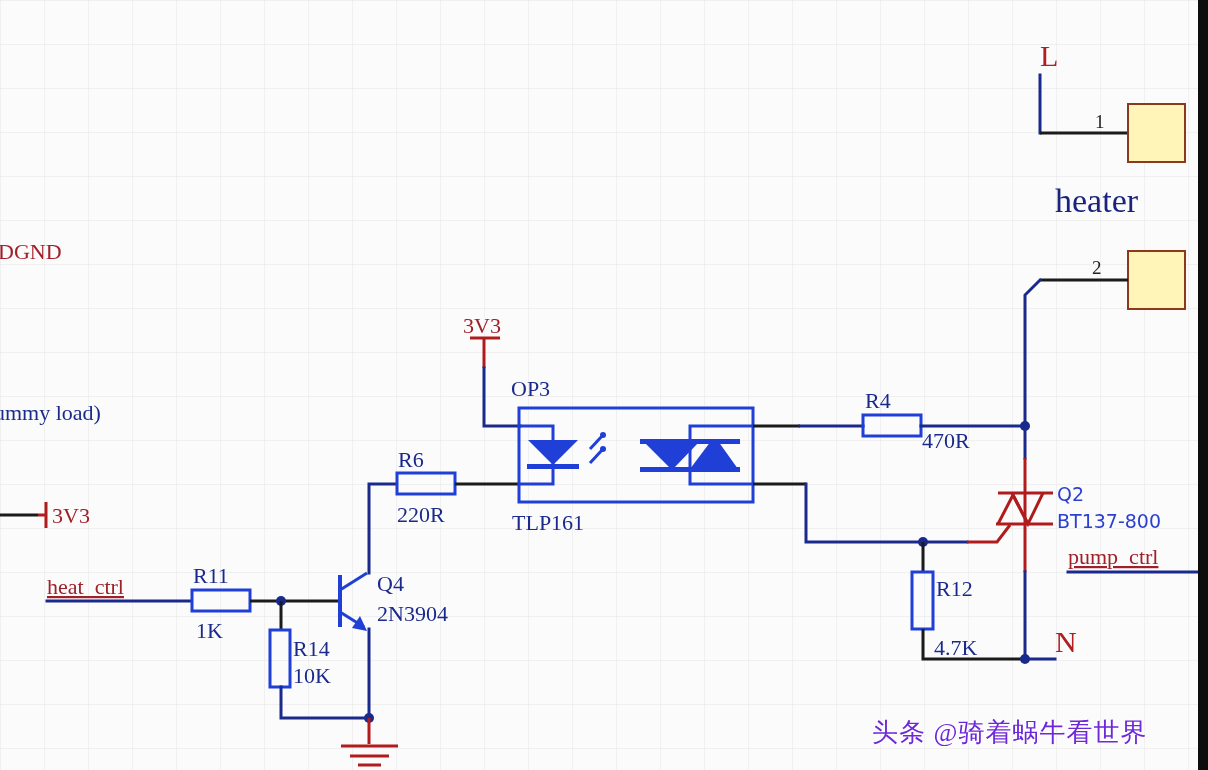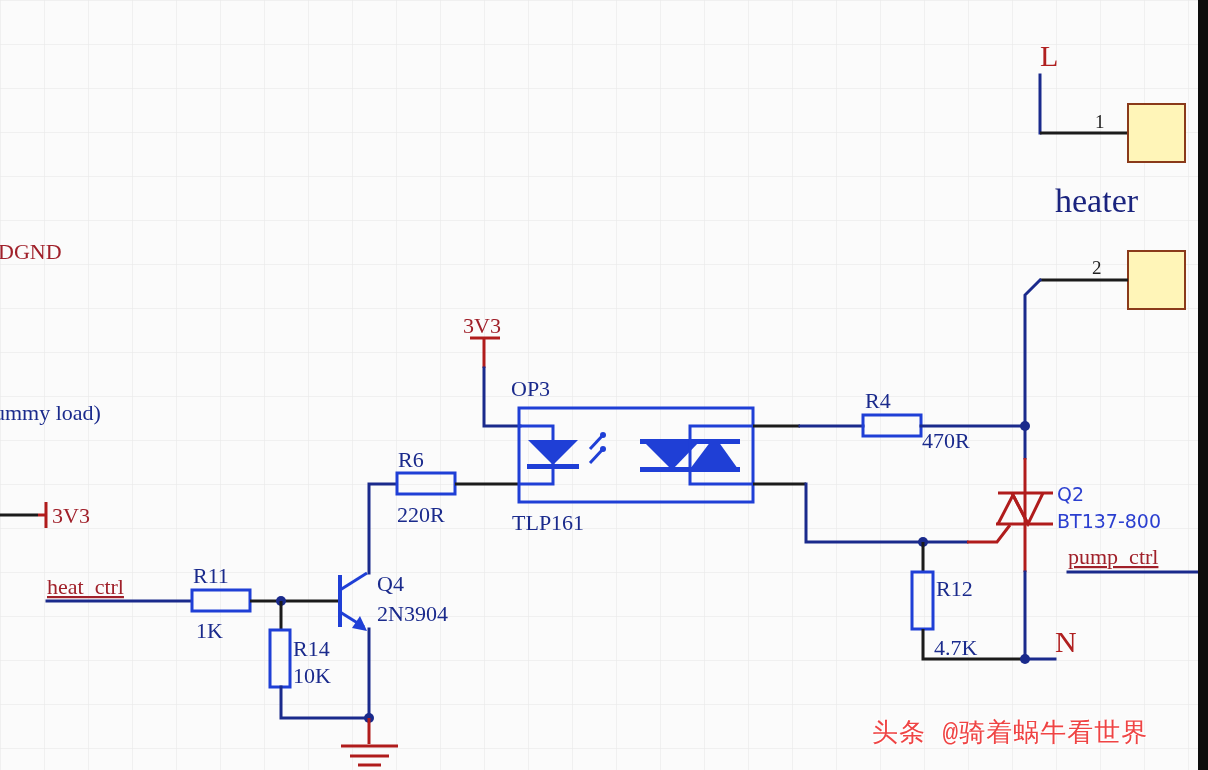--- a/index.html
+++ b/index.html
@@ -18,21 +18,21 @@
   .lbl { font-family: "Liberation Serif", serif; font-size: 22px; fill: #1a2a8c; }
   .lbl-sans { font-family: "DejaVu Sans", sans-serif; font-size: 19px; fill: #2b3fd0; }
   .net { font-family: "Liberation Serif", serif; font-size: 22px; fill: #a0202a; }
   .pinnum { font-family: "Liberation Serif", serif; font-size: 19px; fill: #222; }
   .heater { font-family: "Liberation Serif", serif; font-size: 34px; fill: #1a237e; }
   .bignet { font-family: "Liberation Serif", serif; font-size: 30px; fill: #b02020; }
   .pad { fill: #fff5b8; stroke: #8a3a1a; stroke-width: 2; }
   #right-bar { position: absolute; right: 0; top: 0; width: 10px; height: 770px; background: #0d0d0d; }
   #watermark {
     position: absolute; left: 872px; top: 715px; font-size: 26px;
-    font-family: Liberation Mono, monospace; color: #ef4444;
+    font-family: Liberation Serif, serif; color: #6d28d9;
     text-shadow: 1px 1px 0 #fff, -1px -1px 0 #fff;
     letter-spacing: 1px;
   }
 </style>
 </head>
 <body>
 
 <svg id="canvas" width="1208" height="770">
   <defs>
     <pattern id="grid" width="44" height="44" patternUnits="userSpaceOnUse" x="0" y="0">

